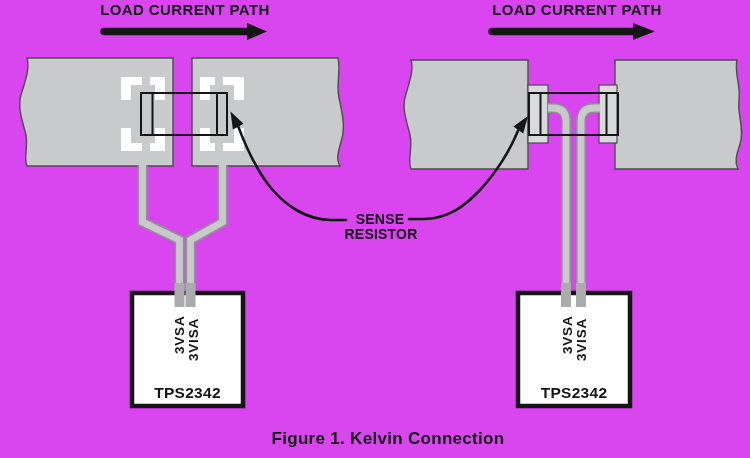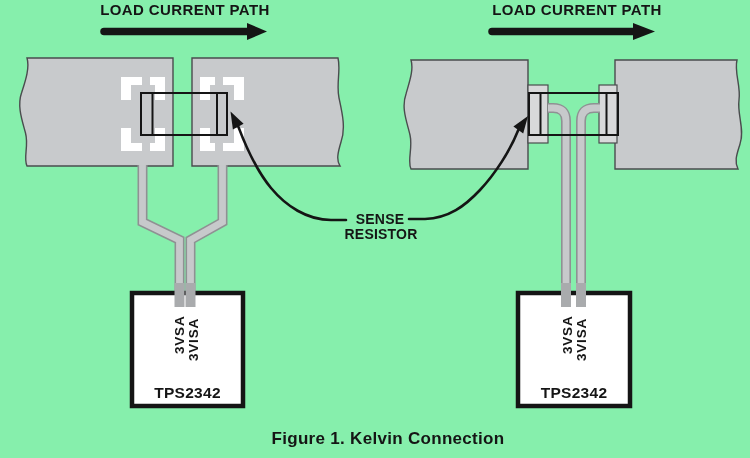--- a/index.html
+++ b/index.html
@@ -1,17 +1,17 @@
 <!DOCTYPE html>
 <html style="--copper: #c8cacc; --pad: #d8d9da; --trace: #c7c9cb; --trace_edge: #8f9193; --pin: #a9abad; --ink: #151515;"><head>
 <meta charset="utf-8">
 <style>
   html,body { margin:0; padding:0; background:#ffffff; }
   #stage {
-    position:relative; width:750px; height:458px; background:#86efac;
+    position:relative; width:750px; height:458px; background:#d946ef;
     font-family:"Liberation Sans", sans-serif; overflow:hidden;
   }
   svg { position:absolute; inset:0; display:block; }
 
   .plane       { fill:var(--copper); stroke:#4a4c4e; stroke-width:1.4; }
   .pad         { fill:var(--pad); stroke:#4a4c4e; stroke-width:1.2; }
   .cut         { fill:#ffffff; }
   .res-outline { fill:none; stroke:var(--ink); stroke-width:2; }
   .res-cap     { stroke:var(--ink); stroke-width:2; }
   .trace-outer { fill:none; stroke:var(--trace_edge); stroke-width:10; }

